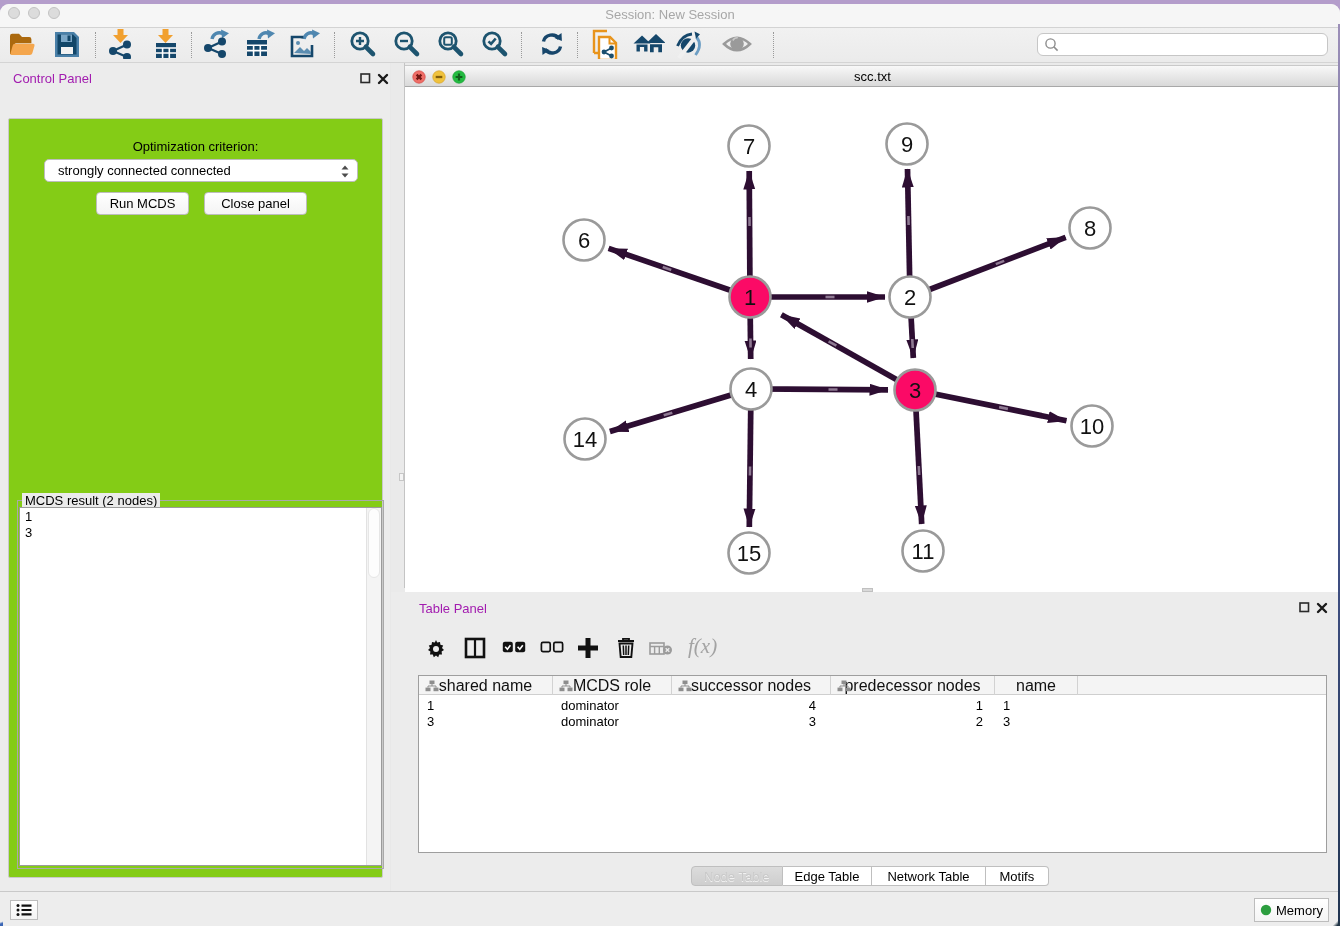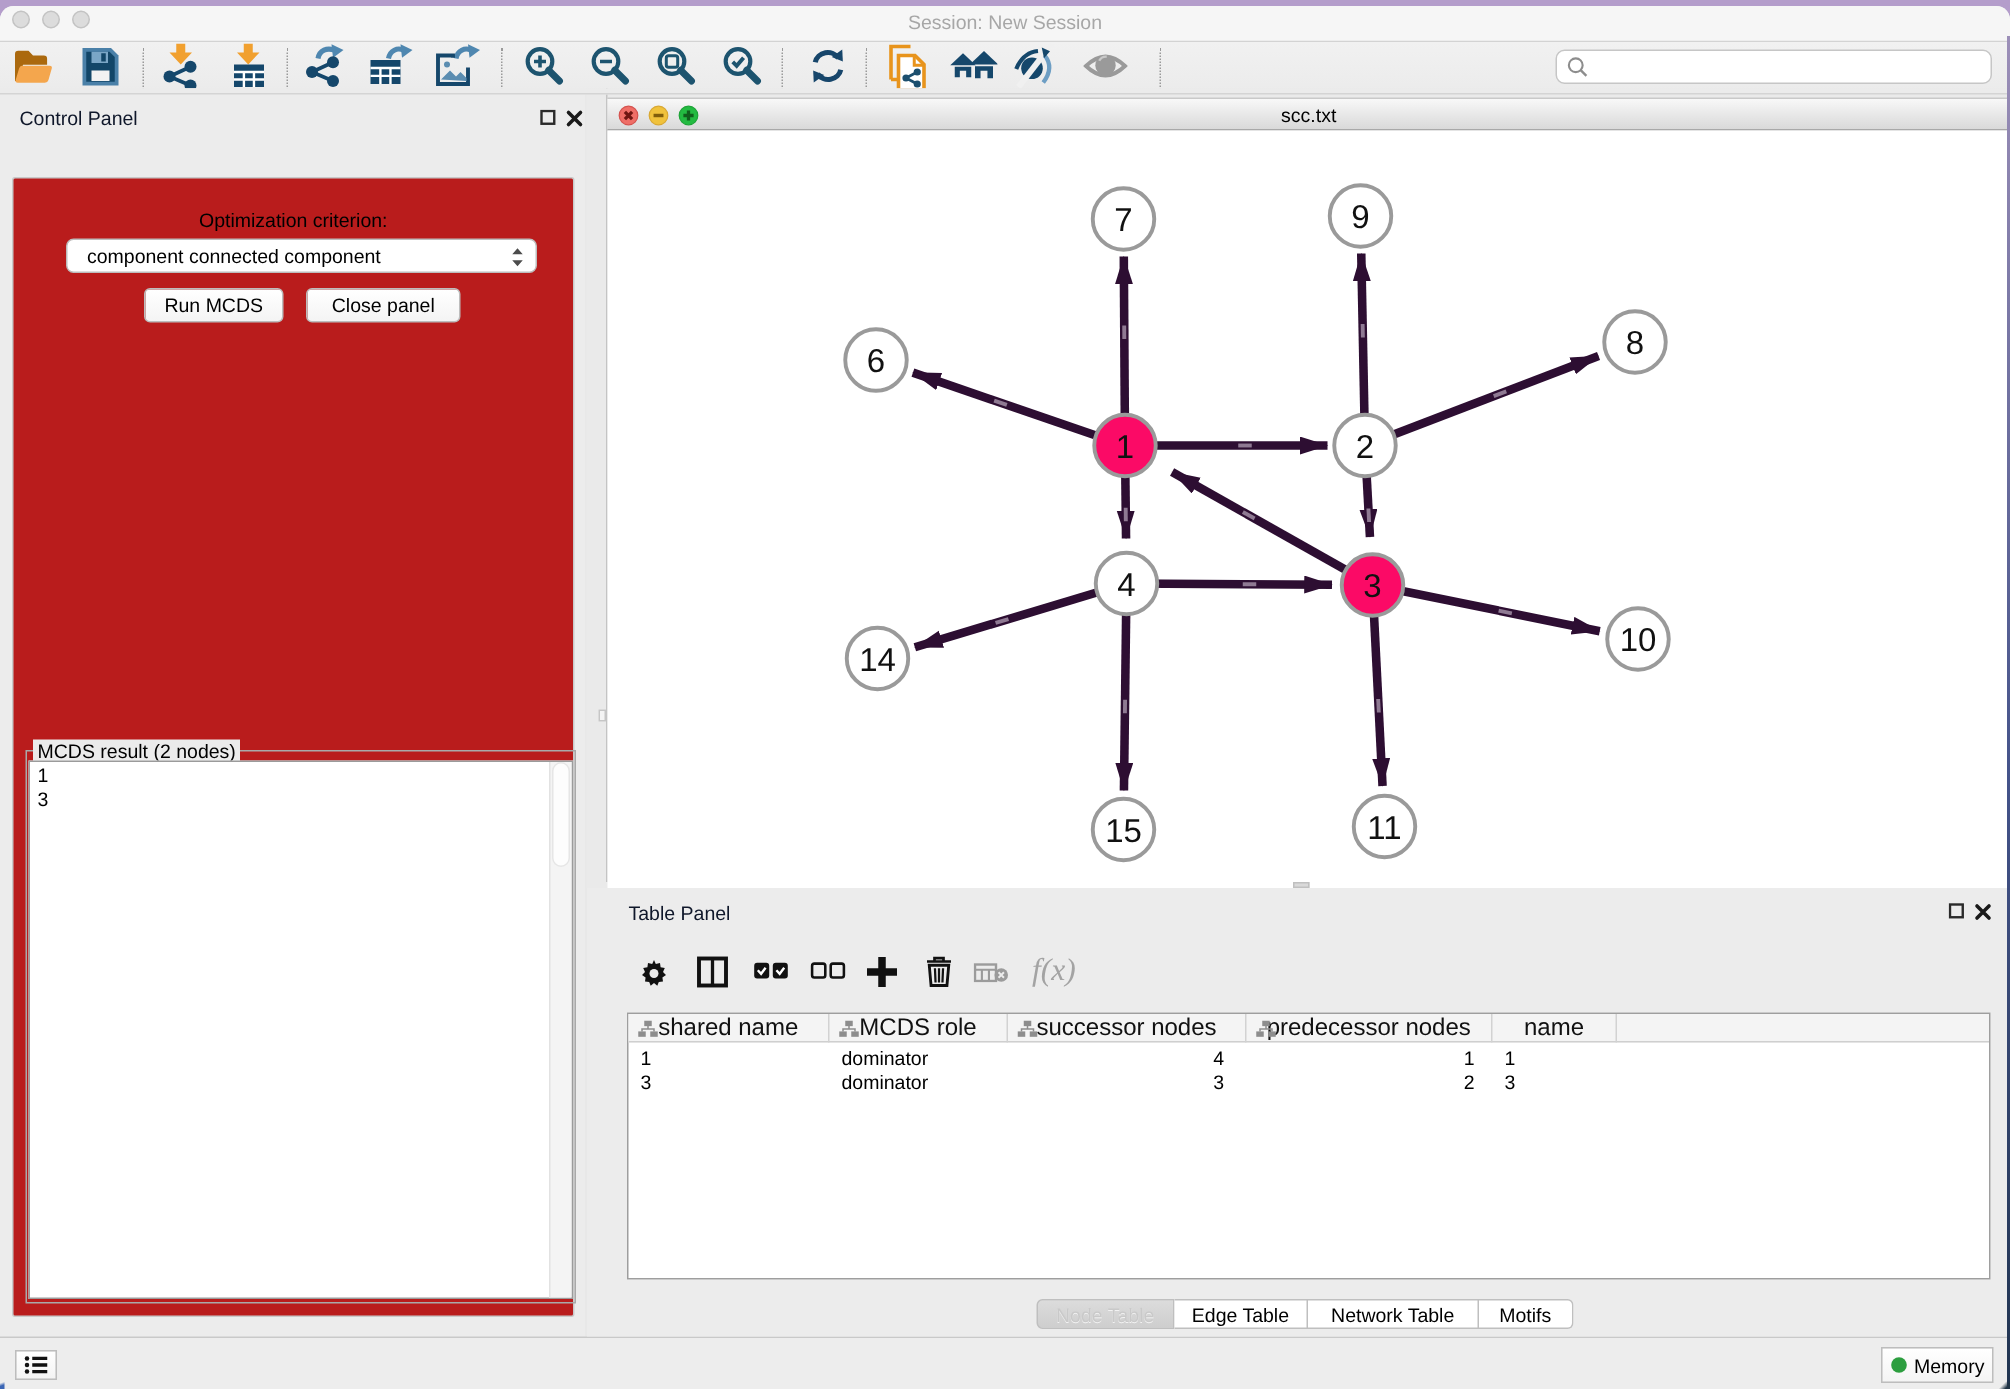--- a/index.html
+++ b/index.html
@@ -14,21 +14,21 @@
 
 #toolbar { position:absolute; left:0; top:24px; width:1340px; height:35px; background:linear-gradient(#f1f1f1,#ebebeb); border-bottom:1px solid #dadada; }
 .sep { position:absolute; top:4px; height:28px; width:1px; border-left:1px dotted #9a9a9a; }
 .ticon { position:absolute; top:1px; }
 #searchbox { position:absolute; left:1037px; top:5px; width:291px; height:23px; background:#fff; border:1px solid #c6c6c6; border-radius:6px; }
 
 #main { position:absolute; left:0; top:55px; width:1340px; height:832px; background:#e8e8e8; }
 #statusbar { position:absolute; left:0; top:887px; width:1340px; height:35px; background:#ededed; border-top:1px solid #c9c9c9; }
 
 #cpanel { position:absolute; left:0; top:0; width:390px; height:832px; background:#ececec; }
-.ptitle { font-size:13px; color:#0f172a; }
+.ptitle { font-size:13px; color:#a21caf; }
 .tabrow { position:absolute; display:flex; }
 .tab { height:21px; font-size:13px; color:#000; background:#fff; border:1px solid #bfbfbf; border-left:none; display:flex; align-items:center; justify-content:center; padding:0 12px; }
 .tab.first { border-left:1px solid #bfbfbf; border-radius:4px 0 0 4px; }
 .tab.last { border-radius:0 4px 4px 0; }
 .tab.sel { background:linear-gradient(#dcdcdc,#cecece); color:#c9c9c9; text-shadow:0 1px 0 #f2f2f2; }
 .btn { background:linear-gradient(#ffffff,#f4f4f4); border:1px solid #bdbdbd; border-radius:4px; font-size:13px; color:#000; display:flex; align-items:center; justify-content:center; }
 
 #tpanel { position:absolute; left:391px; top:533px; width:949px; height:299px; background:#ececec; }
 
 #npanel { position:absolute; left:391px; top:0; width:949px; height:533px; background:#eaeaea; }
@@ -181,24 +181,24 @@
   <div id="main">
     <div class="abs" style="left:0;top:0;width:1340px;height:4px;background:#ebebeb;border-bottom:1px solid #d4d4d4;z-index:6"></div>
     <div id="cpanel">
       <div class="ptitle" style="position:absolute;left:13px;top:12px;">Control Panel</div>
       <svg class="abs" style="left:360px;top:14px" width="11" height="11" viewBox="0 0 11 11">
           <rect x="1" y="1" width="8.5" height="8.5" fill="none" stroke="#2a2a2a" stroke-width="1.6"></rect>
         </svg>
       <svg class="abs" style="left:377px;top:14px" width="12" height="12" viewBox="0 0 12 12">
           <path d="M2,2 L10,10 M10,2 L2,10" stroke="#1a1a1a" stroke-width="2.4" stroke-linecap="round"></path>
         </svg>
-      <div class="abs" style="left:8px;top:59px;width:375px;height:760px;background:#b91c1c;border:1px solid #c9c9c9;border-radius:2px;padding-left:34px;">
+      <div class="abs" style="left:8px;top:59px;width:375px;height:760px;background:#84cc16;border:1px solid #c9c9c9;border-radius:2px;padding-left:34px;">
         <div class="abs" style="left:0;top:0;width:100%;text-align:center;font-size:13px;color:#000;top:20px;">Optimization criterion:</div>
         <div class="abs" style="left:35px;top:40px;width:314px;height:23px;background:#fff;border:1px solid #bdbdbd;border-radius:5px;">
-          <div style="position:absolute;left:13px;top:3px;font-size:13px;color:#000;">component connected component</div>
+          <div style="position:absolute;left:13px;top:3px;font-size:13px;color:#000;">strongly connected connected</div>
           <svg class="abs" style="right:7px;top:4px" width="10" height="15" viewBox="0 0 10 15">
             <path d="M1.5,5.5 L5,1.5 L8.5,5.5 z M1.5,9.5 L5,13.5 L8.5,9.5 z" fill="#4c4c4c"></path>
           </svg>
         </div>
         <div class="btn abs" style="left:87px;top:73px;width:93px;height:23px;">Run MCDS</div>
         <div class="btn abs" style="left:195px;top:73px;width:103px;height:23px;">Close panel</div>
 
         <div class="abs" style="left:8px;top:381px;width:367px;height:369px;border:1px solid #a9a9a9;"></div>
         <div class="abs" style="left:13px;top:374px;background:#ebebeb;padding:0 3px;font-size:13px;color:#000;">MCDS result (2 nodes)</div>
         <div class="abs" style="left:10px;top:388px;width:363px;height:359px;background:#fff;border:1px solid #9b9b9b;">

